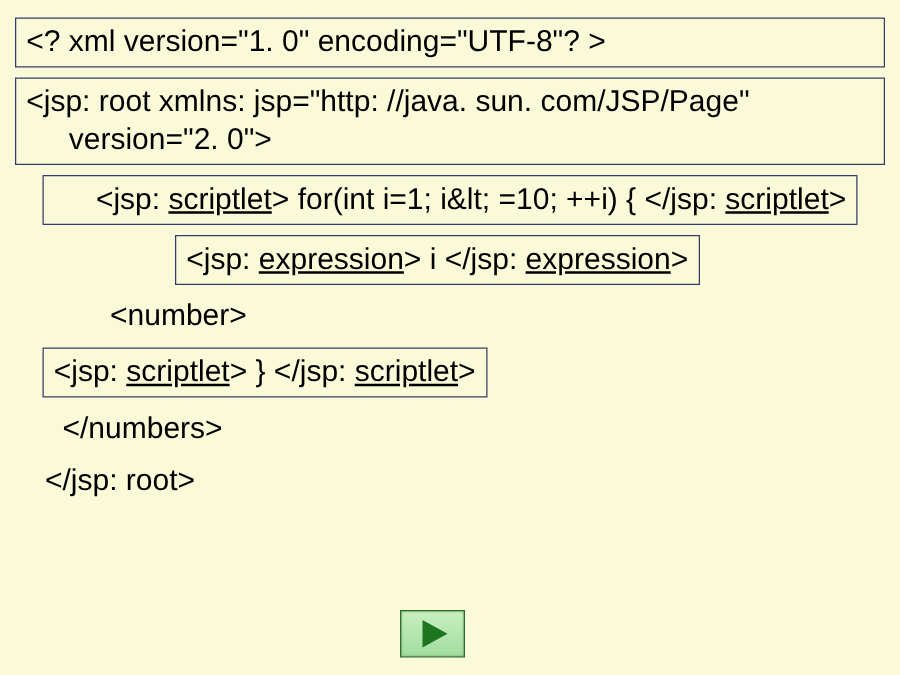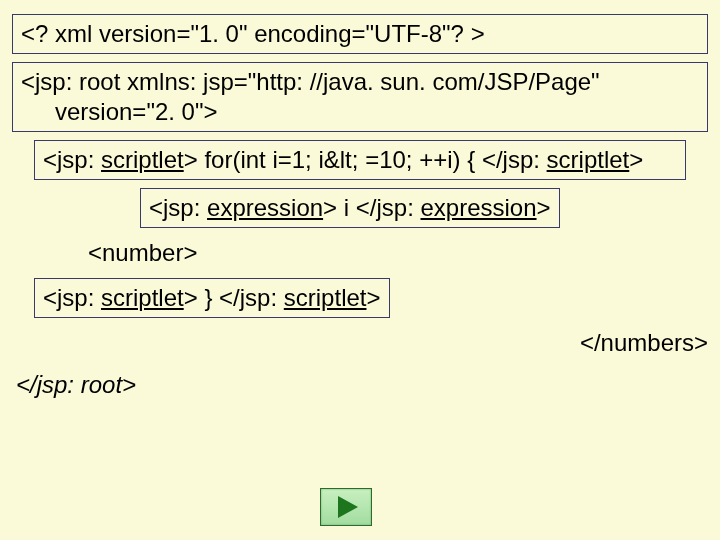--- a/index.html
+++ b/index.html
@@ -75,21 +75,21 @@
 
   <div class="row indent-0">
     <div class="box w-full">
       <span>&lt;jsp: root xmlns: jsp="http: //java. sun. com/JSP/Page"</span><br>
       <span style="display:inline-block; padding-left:34px;">version="2. 0"&gt;</span>
     </div>
   </div>
 
 
   <div class="row indent-2">
-    <div class="box" style="display:block; width:calc(100% - 22px);">
+    <div class="box" style="display:block; width:calc(100% - 22px);text-align:right;">
       <span>&lt;jsp: <span class="u">scriptlet</span>&gt;</span><span> for(int i=1; i&amp;lt; =10; ++i) { </span><span>&lt;/jsp: <span class="u">scriptlet</span>&gt;</span>
     </div>
   </div>
 
   <div class="row indent-4">
     <div class="box shrink">
       <span>&lt;jsp: <span class="u">expression</span>&gt;</span><span> i </span><span>&lt;/jsp: <span class="u">expression</span>&gt;</span>
     </div>
   </div>
 
@@ -97,25 +97,25 @@
     <span>&lt;number&gt;</span>
   </div>
 
 
   <div class="row indent-2">
     <div class="box shrink">
       <span>&lt;jsp: <span class="u">scriptlet</span>&gt;</span><span> } </span><span>&lt;/jsp: <span class="u">scriptlet</span>&gt;</span>
     </div>
   </div>
 
-  <div class="row nobox" style="margin-left:38px;text-align:right;">
+  <div class="row nobox" style="margin-left:38px;">
     <span>&lt;/numbers&gt;</span>
   </div>
 
-  <div class="row nobox indent-0" style="margin-left:4px;font-style:italic;">
+  <div class="row nobox indent-0" style="margin-left:24px;">
     <span>&lt;/jsp: root&gt;</span>
   </div>
 
   <div class="play">
     <div class="tri"></div>
   </div>
 
 </div>
 
 </body></html>

